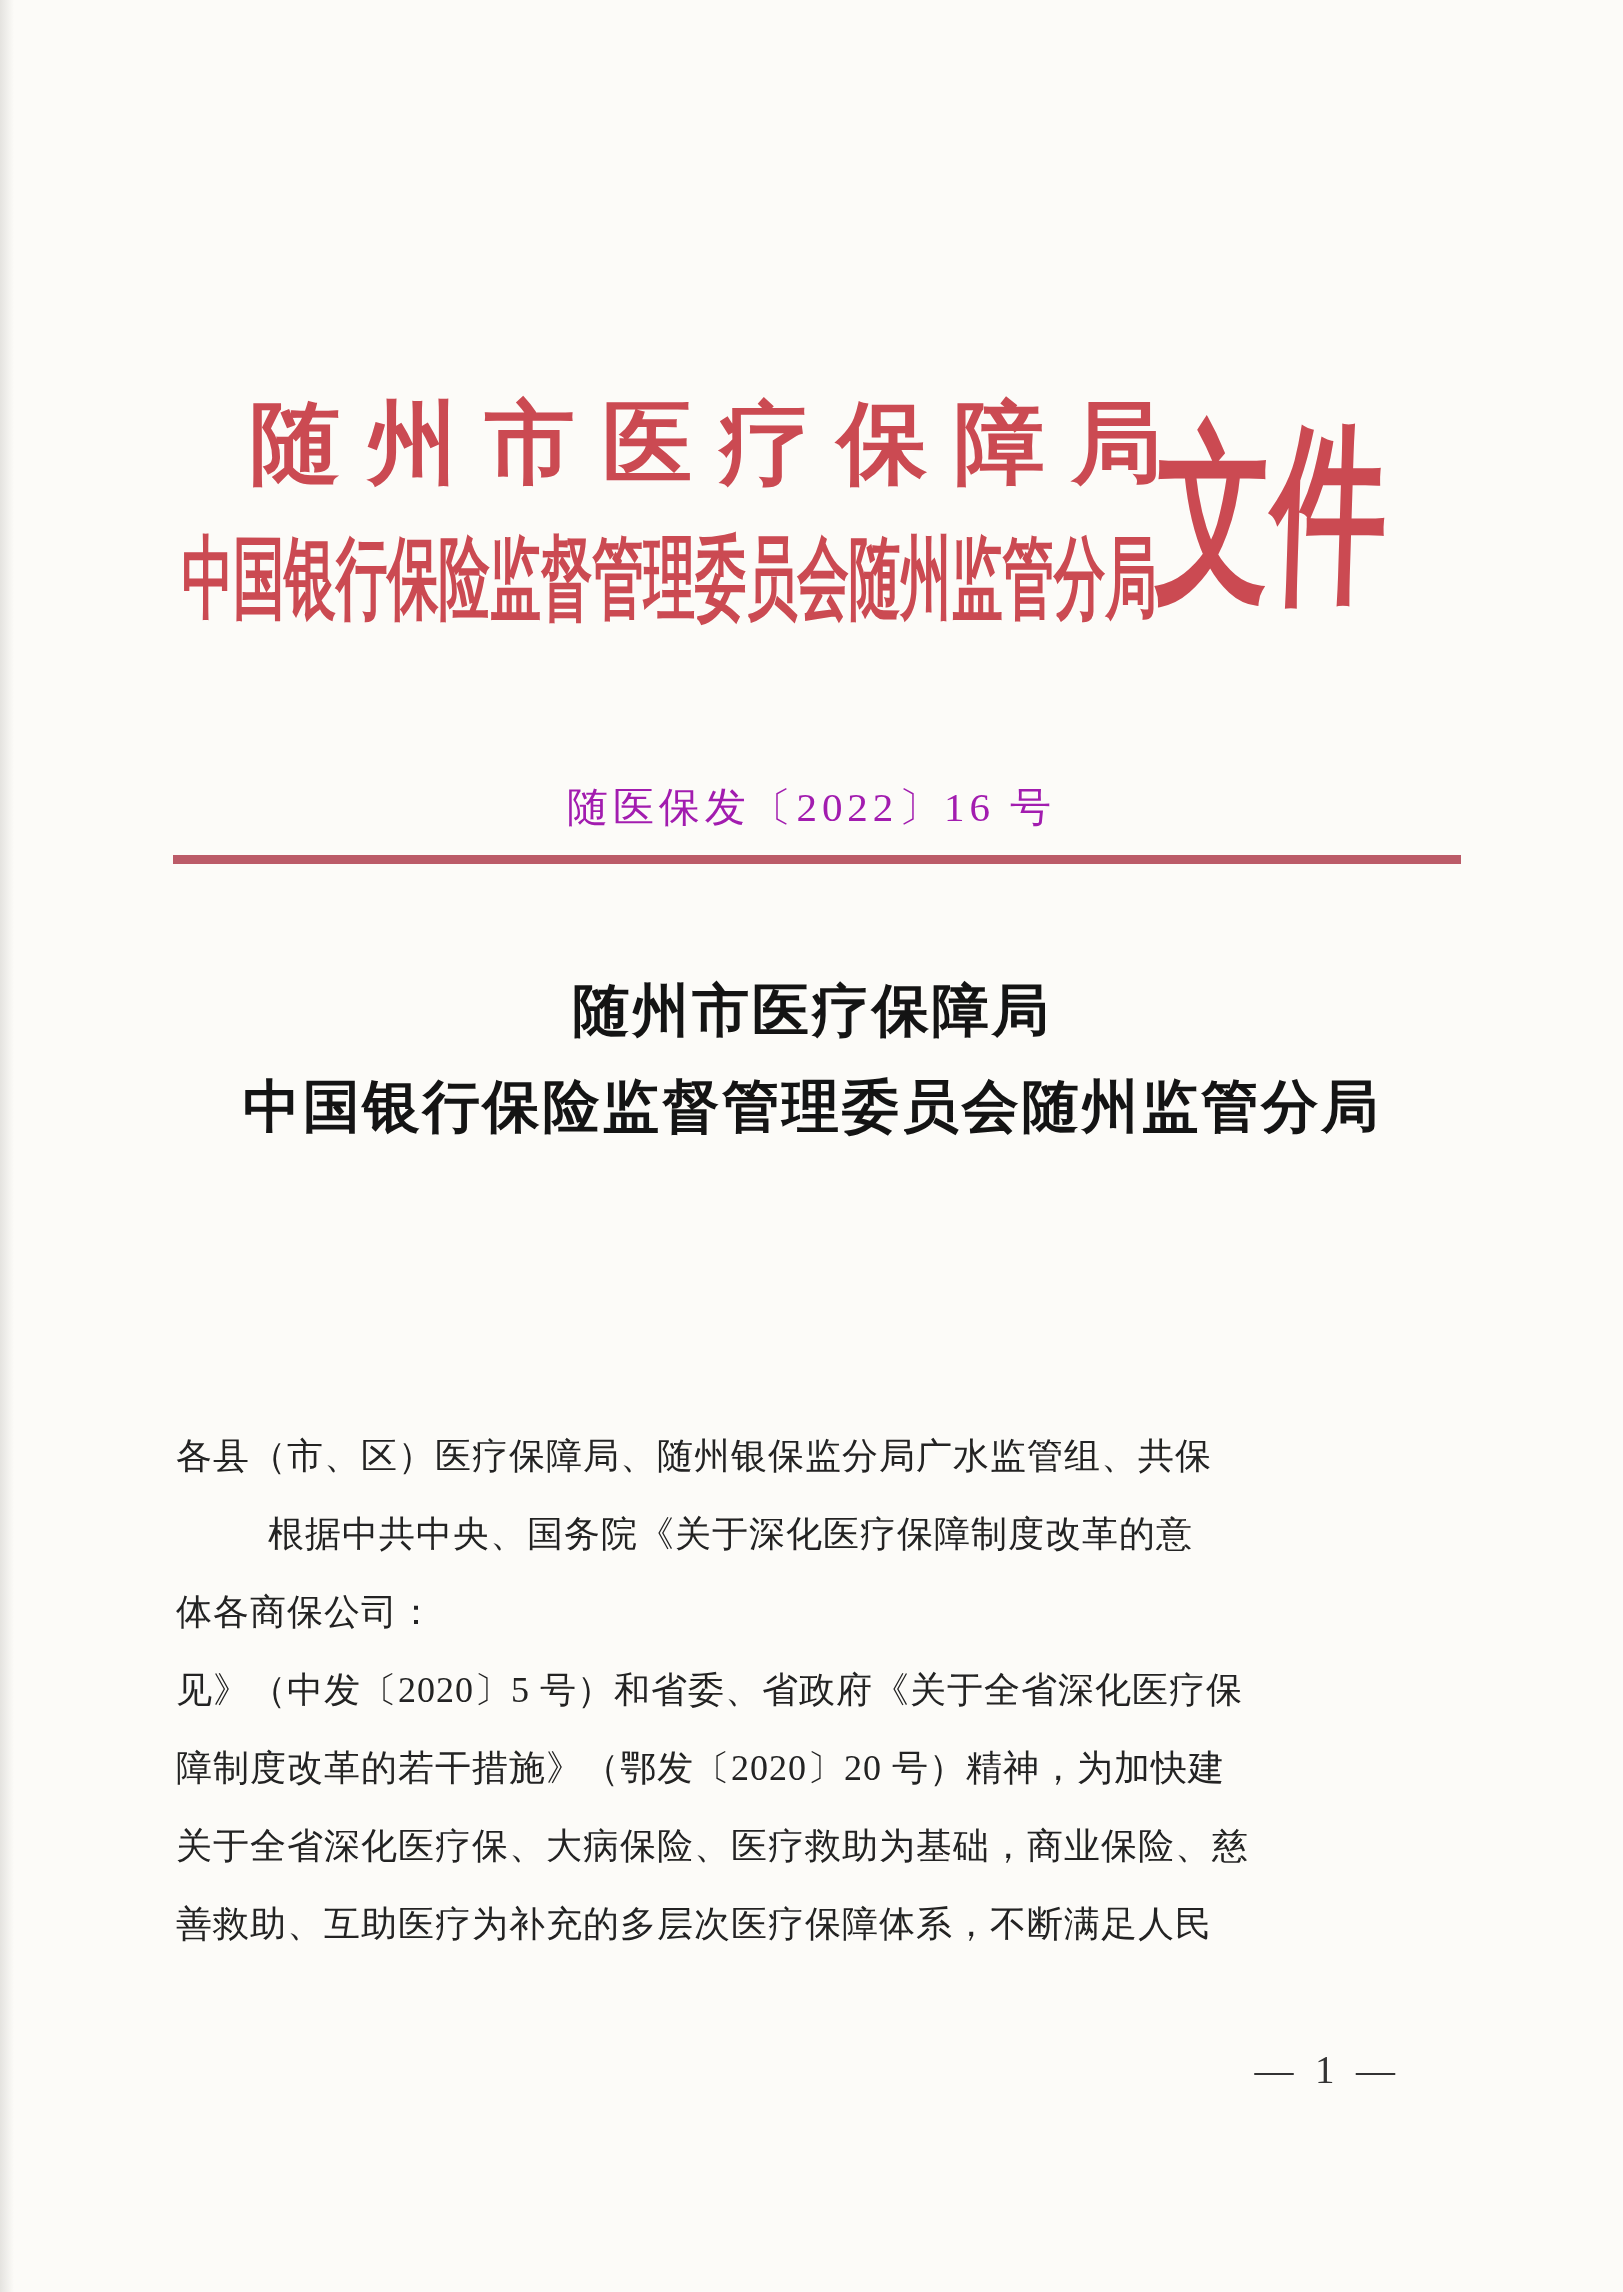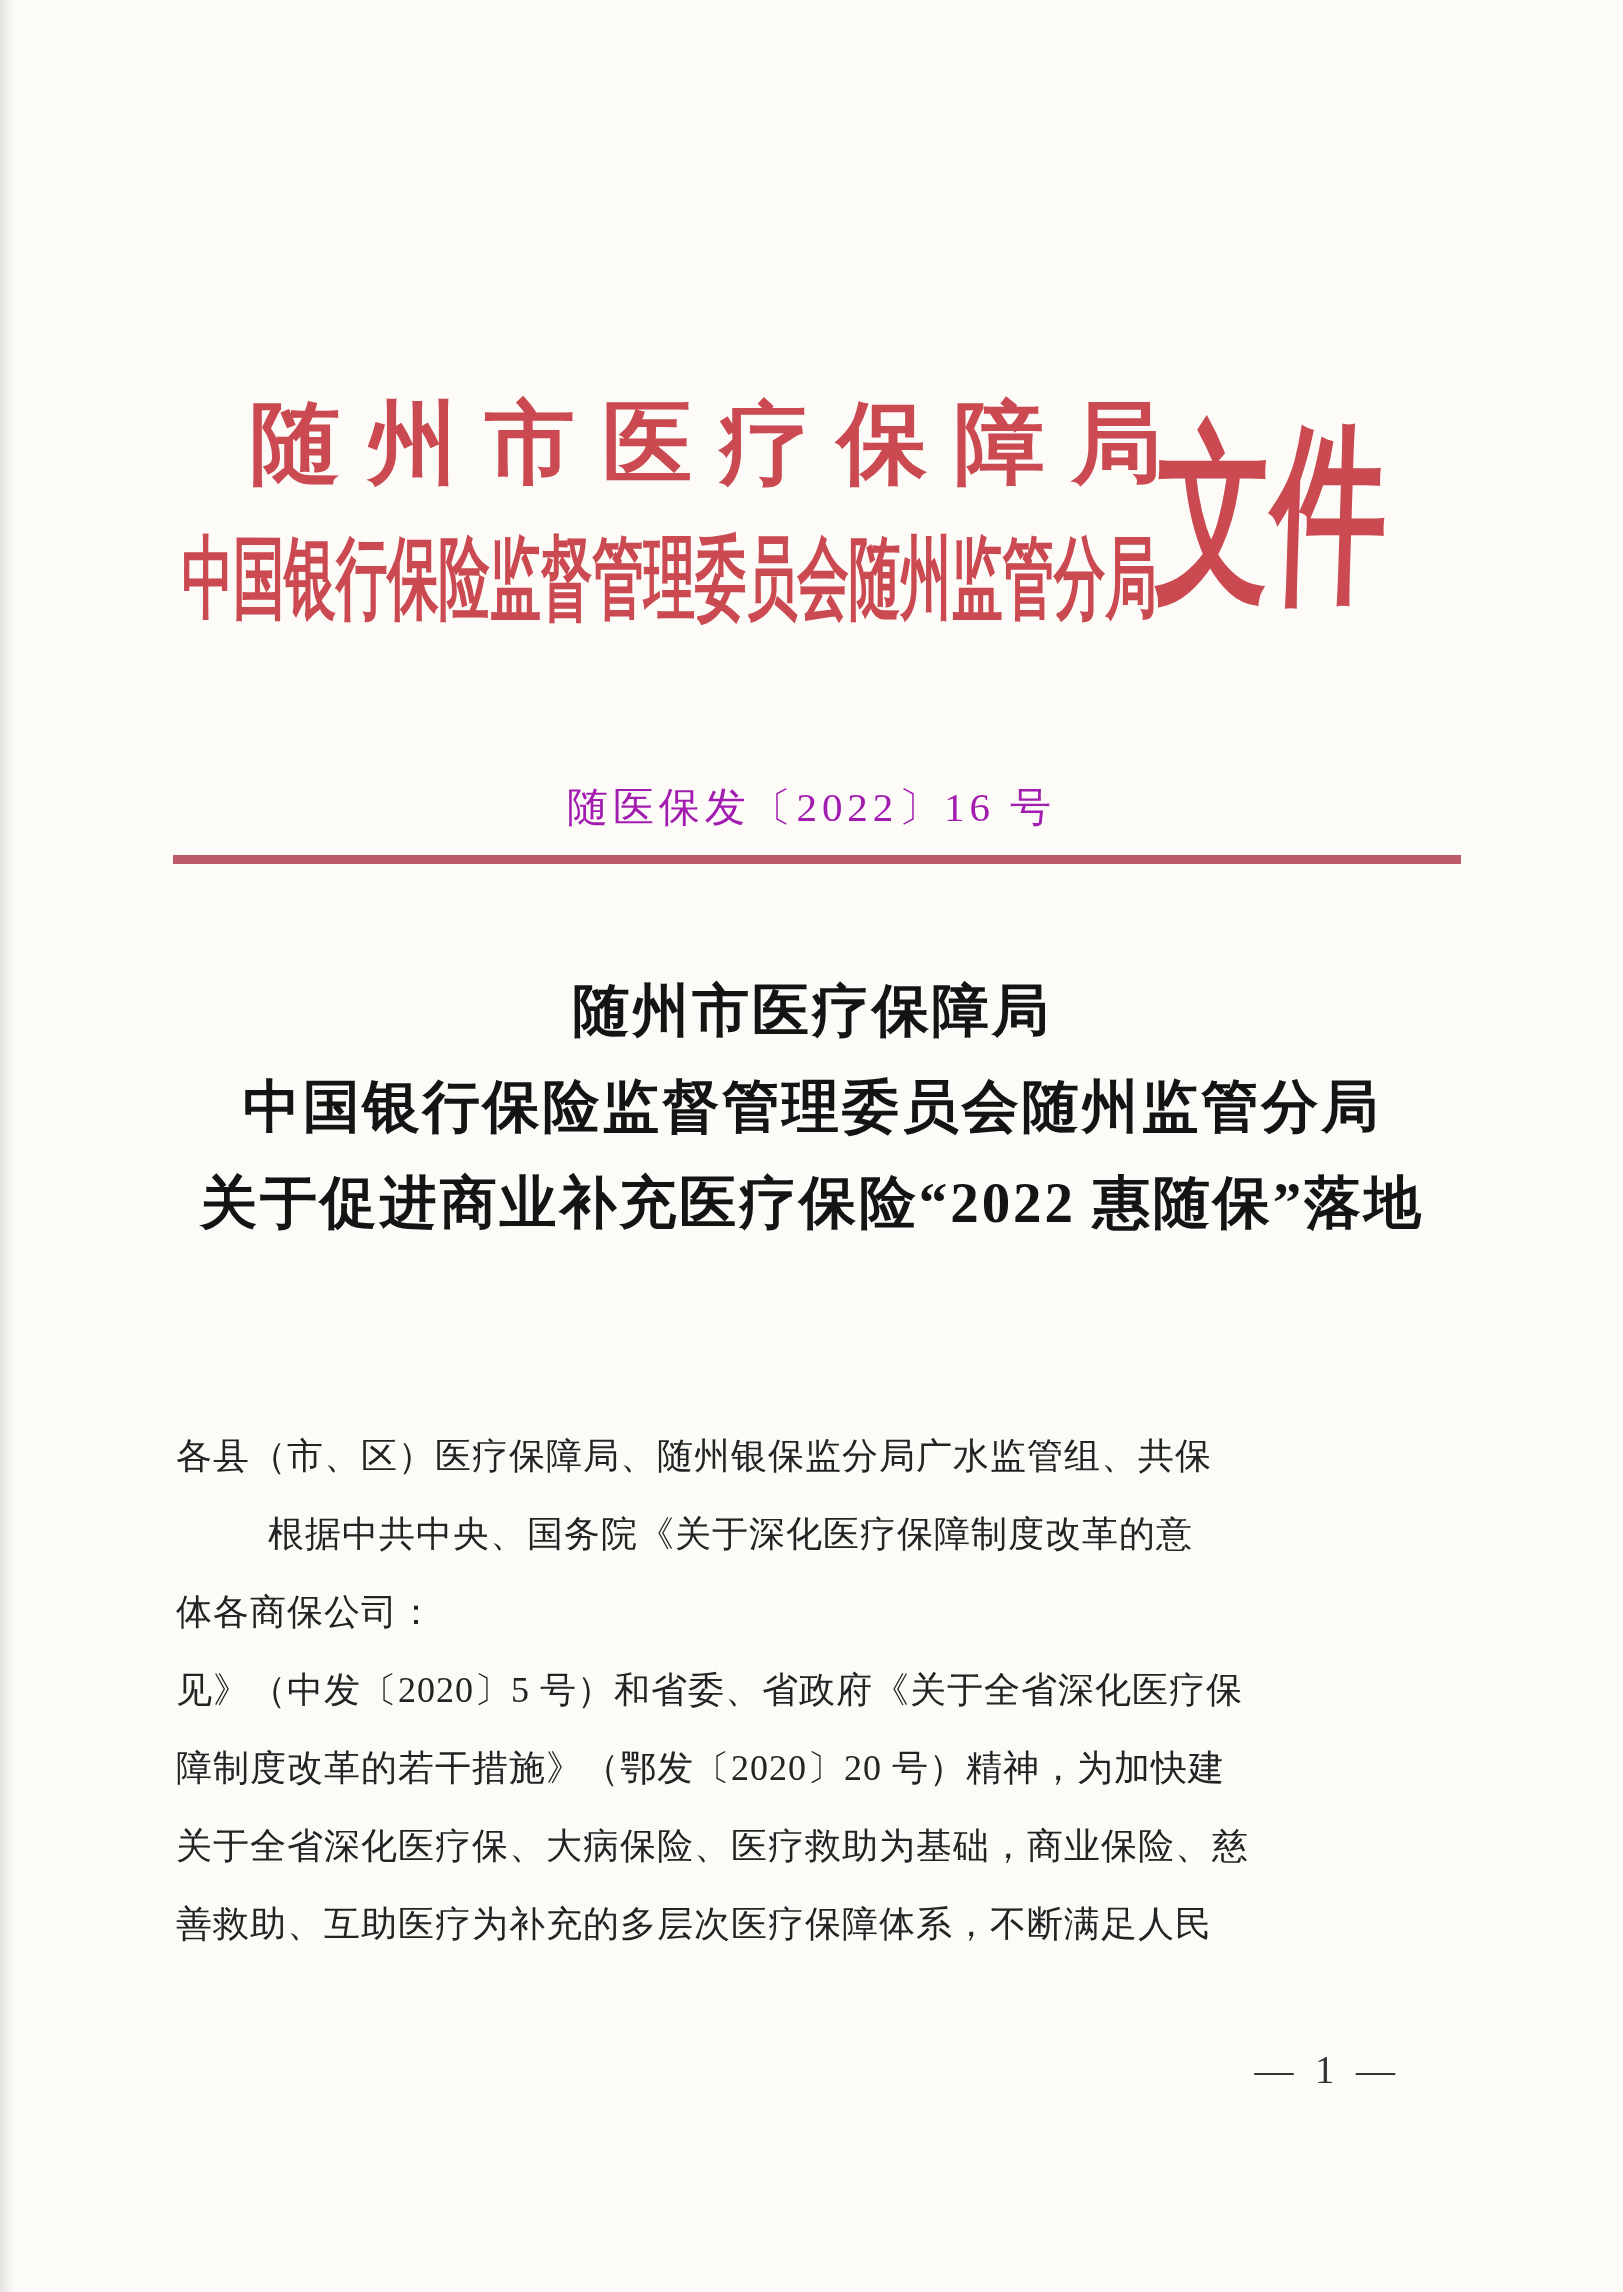--- a/index.html
+++ b/index.html
@@ -126,21 +126,20 @@
 
   <div class="doc-type">文件</div>
 
   <div class="doc-number">随医保发〔2022〕16 号</div>
 
   <div class="red-rule"></div>
 
   <div class="title-block">
     <div class="title-line">随州市医疗保障局</div>
     <div class="title-line">中国银行保险监督管理委员会随州监管分局</div>
-    <div class="title-line">关于促进商业补充医疗保险“2022 惠随保”落地</div>
   </div>
 
   <div class="body-block">
     <div class="body-line">各县（市、区）医疗保障局、随州银保监分局广水监管组、共保</div>
     <div class="body-line indent">根据中共中央、国务院《关于深化医疗保障制度改革的意</div>
     <div class="body-line">体各商保公司：</div>
     <div class="body-line">见》（中发〔2020〕5 号）和省委、省政府《关于全省深化医疗保</div>
     <div class="body-line">障制度改革的若干措施》（鄂发〔2020〕20 号）精神，为加快建</div>
     <div class="body-line">关于全省深化医疗保、大病保险、医疗救助为基础，商业保险、慈</div>
     <div class="body-line">善救助、互助医疗为补充的多层次医疗保障体系，不断满足人民</div>

